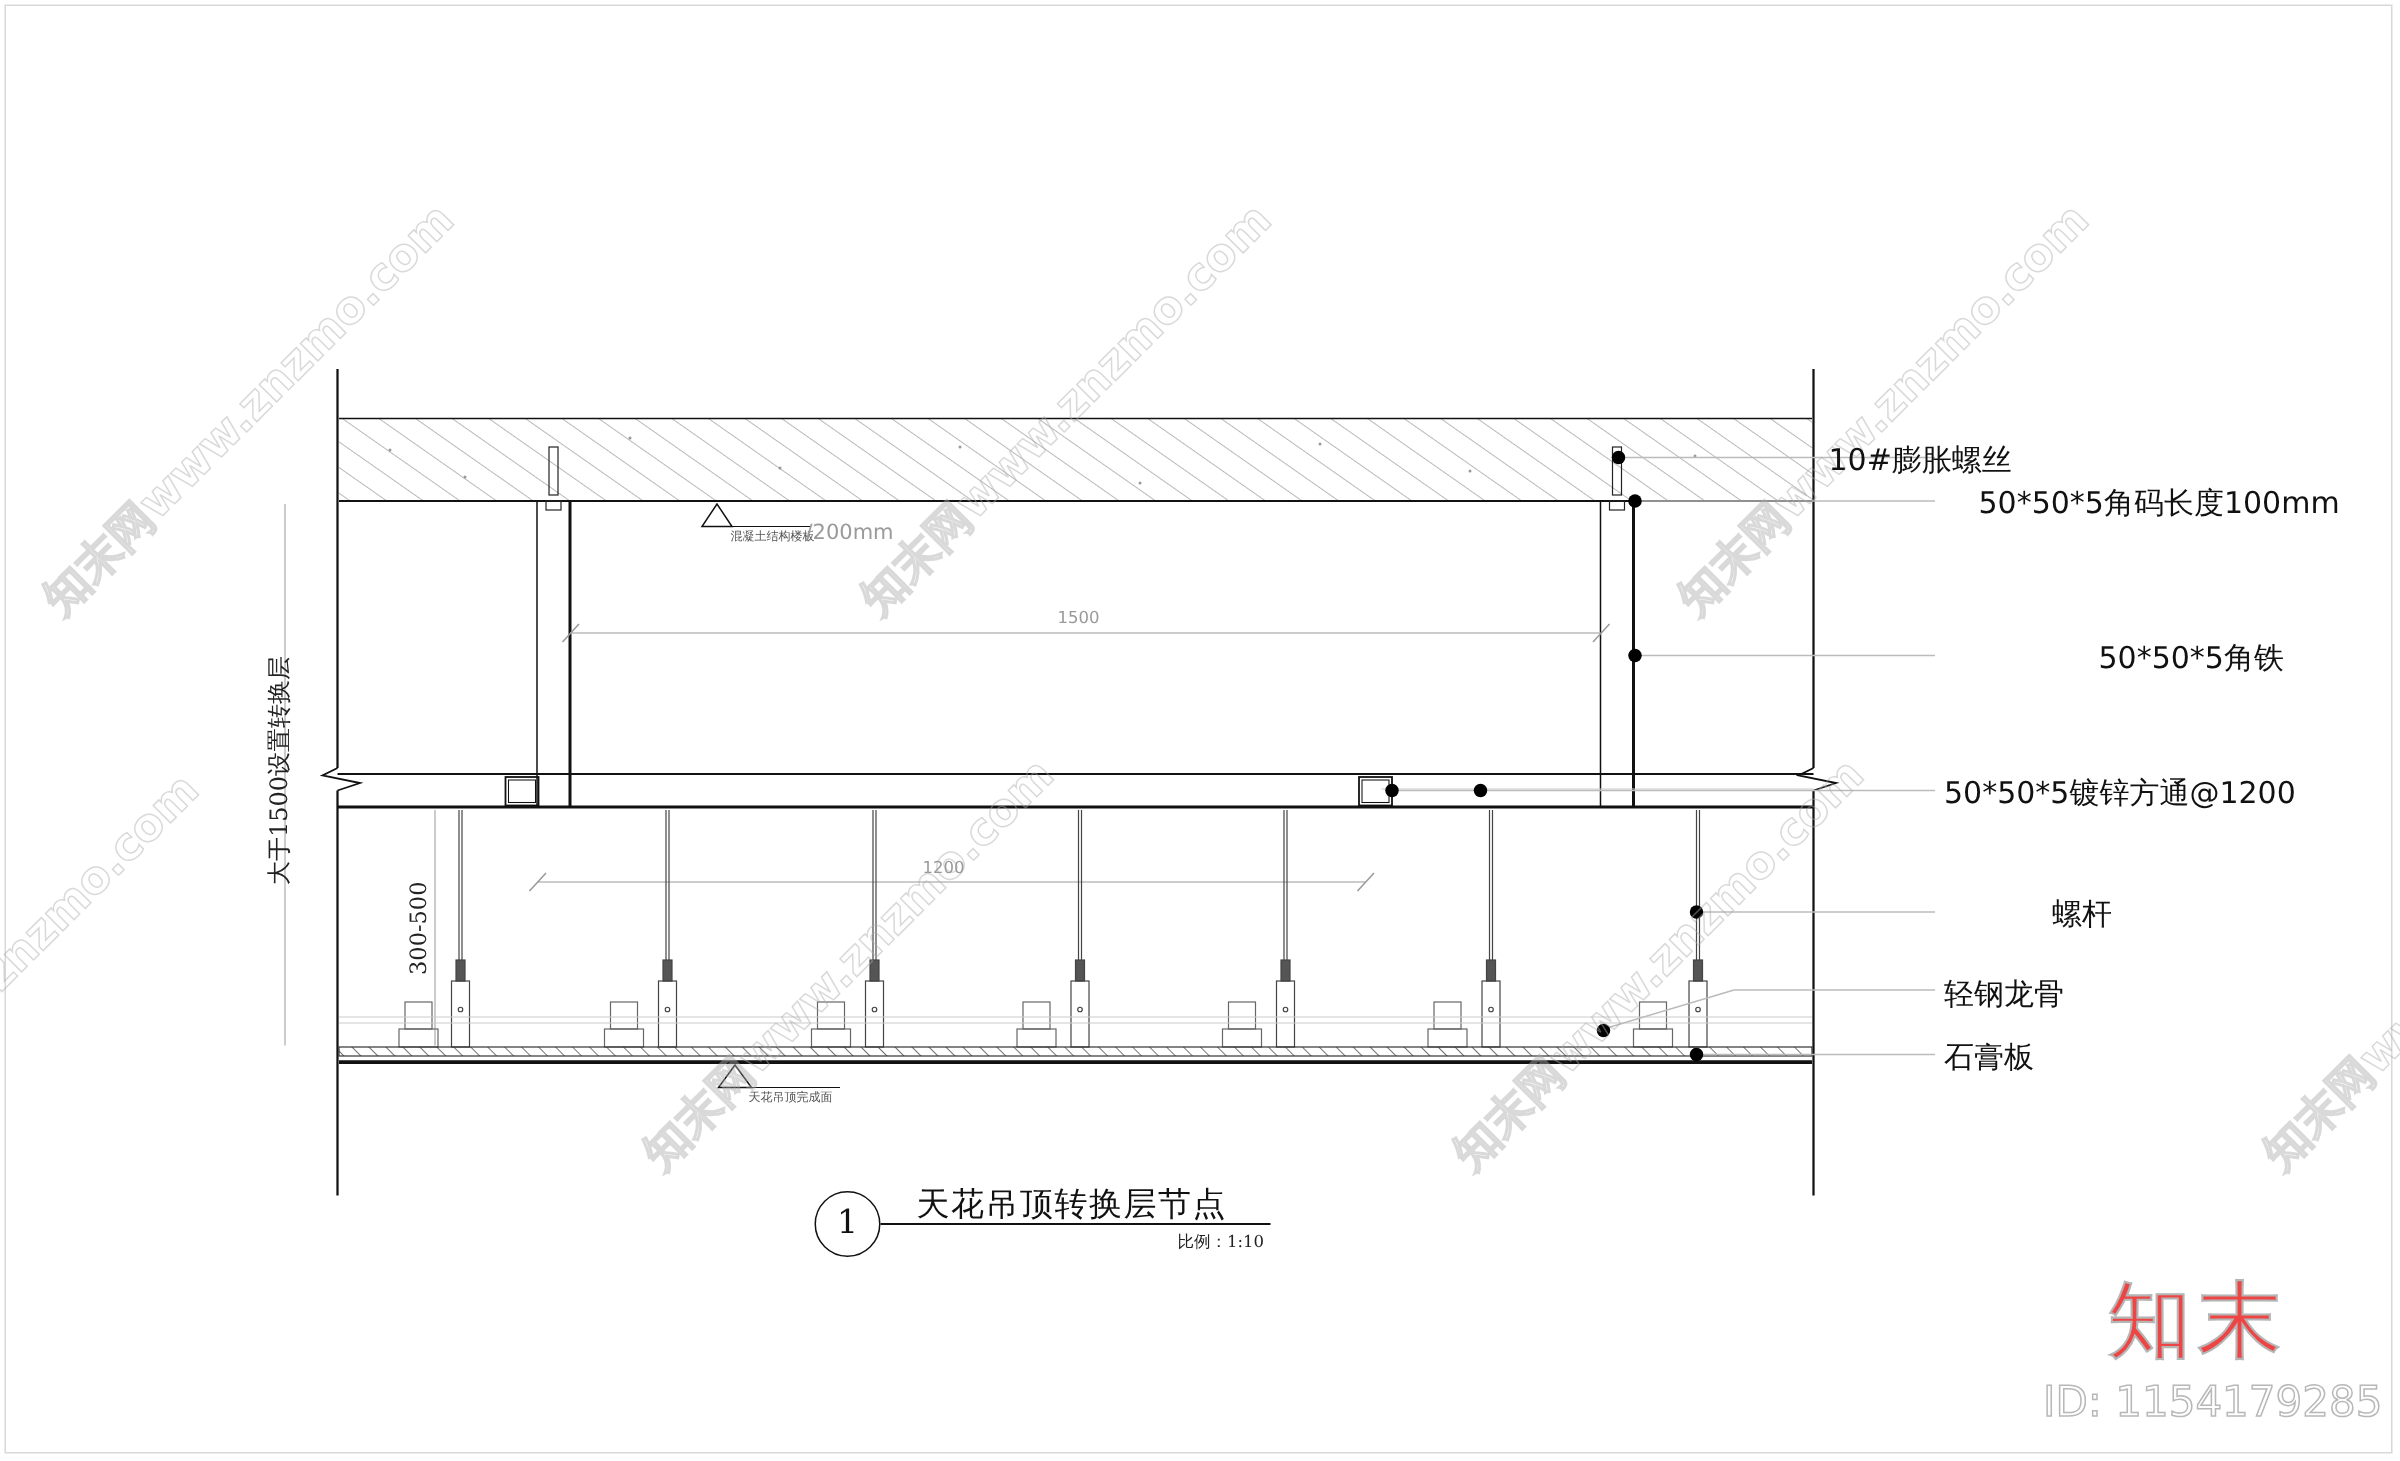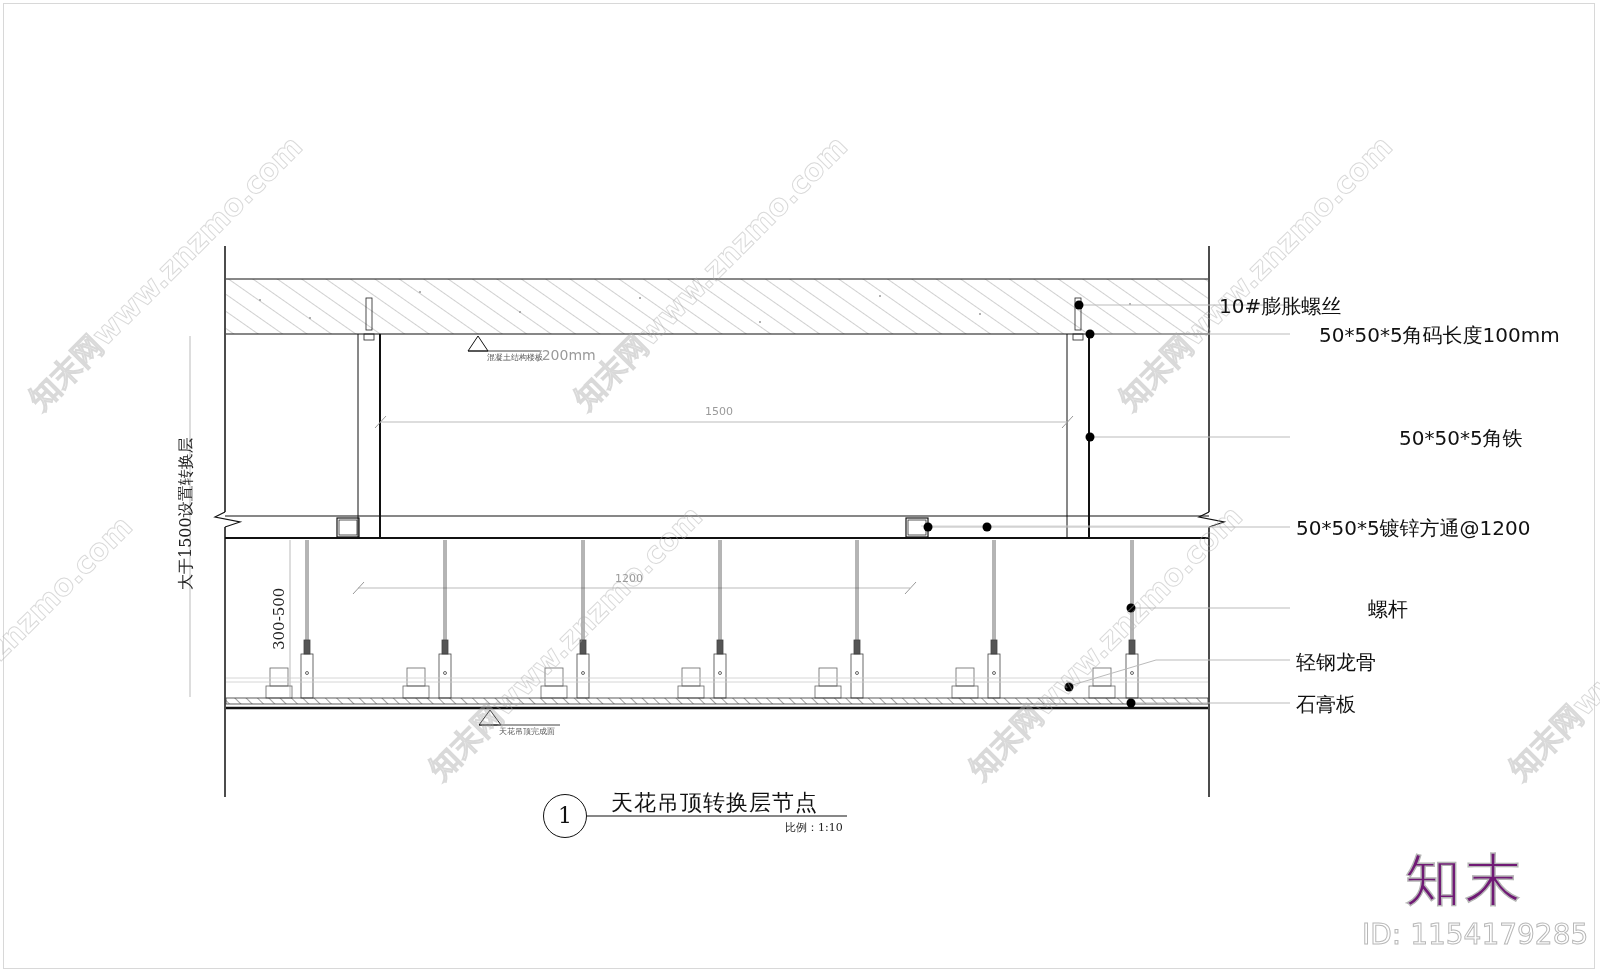--- a/index.html
+++ b/index.html
@@ -15,21 +15,21 @@
   .scale { position: absolute; left: 785px; top: 820px; font-family: "DejaVu Serif", serif;
            font-size: 11px; color: #222; white-space: nowrap; }
   .circle-num { position: absolute; left: 543px; top: 794px; width: 44px; height: 44px;
            border: 1.2px solid #111; border-radius: 50%; box-sizing: border-box;
            font-family: "DejaVu Serif", serif; font-size: 22px; text-align: center; line-height: 42px; color:#111; }
   .vtext { position: absolute; font-family: "DejaVu Serif", serif; font-size: 16px; color: #222;
            transform-origin: left top; transform: rotate(-90deg); white-space: nowrap; }
   .dim { position: absolute; font-family: "DejaVu Sans", sans-serif; font-size: 11px; color: #9a9a9a; white-space: nowrap; }
   .tiny { position: absolute; font-family: Liberation Serif, serif; font-size: 8px; color: #555; white-space: nowrap; }
   .wm-logo { position: absolute; left: 1405px; top: 843px; font-family: Liberation Sans, sans-serif;
-             font-size: 56px; color: #701a75; -webkit-text-stroke: 1.4px #b5b5b5; letter-spacing: 4px; }
+             font-size: 56px; color: #ef4444; -webkit-text-stroke: 1.4px #b5b5b5; letter-spacing: 4px; }
   .wm-id { position: absolute; left: 1362px; top: 918px; font-family: "DejaVu Sans", sans-serif;
            font-size: 28px; color: #fff; -webkit-text-stroke: 1px #b8b8b8; white-space: nowrap; }
   .wm-diag { position: absolute; font-family: "DejaVu Sans", sans-serif; font-size: 30px; font-weight: bold;
              color: rgba(255,255,255,0); -webkit-text-stroke: 1px rgba(170,170,170,0.45);
              transform: rotate(-45deg); transform-origin: left top; white-space: nowrap; }
 </style>
 </head>
 <body>
 
 <div class="frame"></div>

